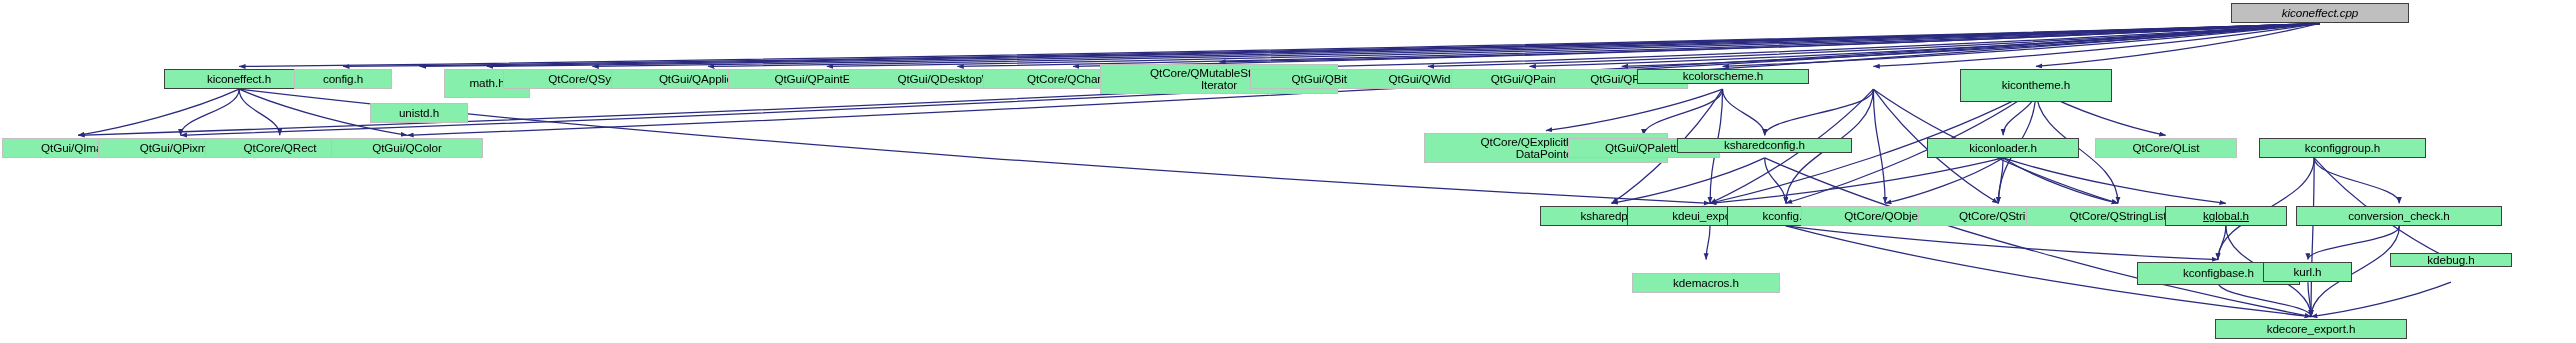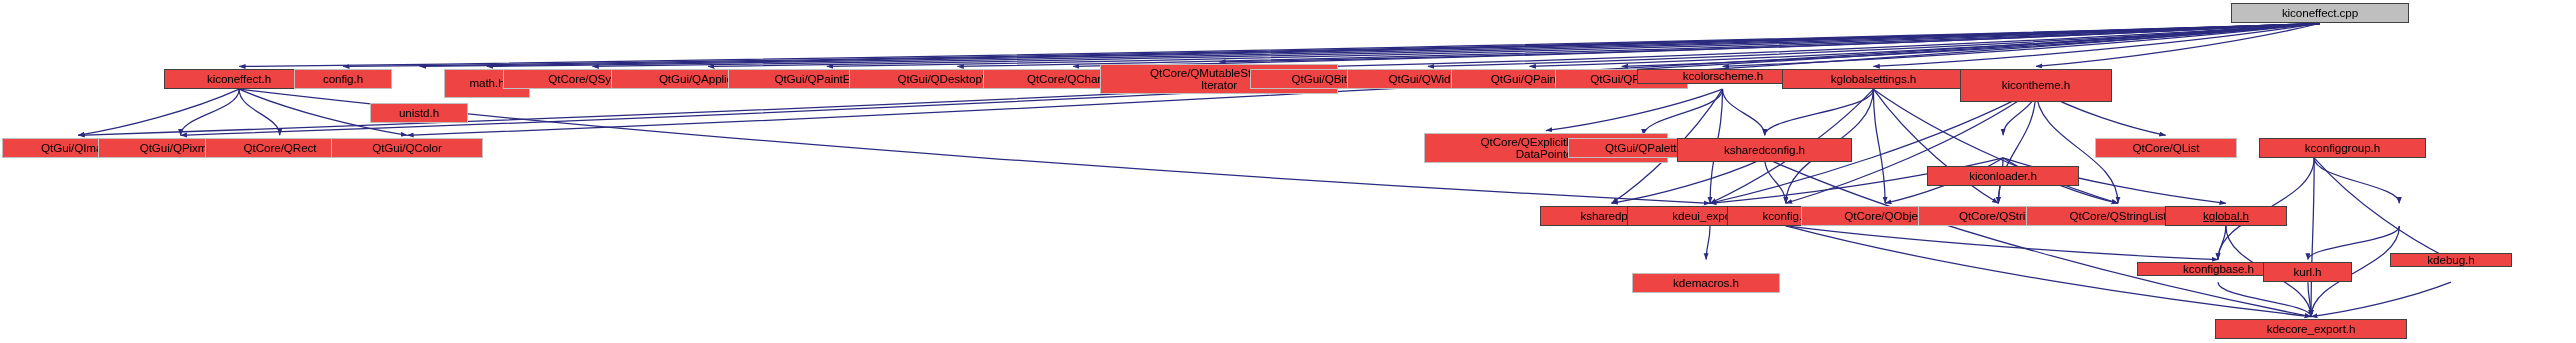--- a/index.html
+++ b/index.html
@@ -12,21 +12,21 @@
     overflow:hidden;
   }
   #edges{position:absolute;left:0;top:0;width:2576px;height:344px;pointer-events:none;}
   .node{
     position:absolute;
     box-sizing:border-box;
     display:flex;
     align-items:center;
     justify-content:center;
     text-align:center;
-    background:#ef4444;
+    background:#86efac;
     color:#000000;
     font-size:11.7px;
     line-height:1.05;
     letter-spacing:-0.1px;
     white-space:pre-line;
     padding:0 2.3px;
   }
   .node.plain{ border:0.8px solid #c0c0c0; }
   .node.bold{ border:1.3px solid #404040; }
   .node.root{ border:1.3px solid #404040; background:#bfbfbf; }
@@ -101,56 +101,56 @@
         <path d="M2848,289 C2848,309.7 2838,314.3 2838,332" fill="none" stroke="#2a2a7f" stroke-width="1.6" marker-end="url(#arrow)"></path>
         <path d="M2848,289 C2848,342.55 2957,354.45 2957,405" fill="none" stroke="#2a2a7f" stroke-width="1.6" marker-end="url(#arrow)"></path>
         <path d="M3070,289 C3070,309.7 2953,314.3 2953,332" fill="none" stroke="#2a2a7f" stroke-width="1.6" marker-end="url(#arrow)"></path>
         <path d="M3070,289 C3070,342.55 2957,354.45 2957,405" fill="none" stroke="#2a2a7f" stroke-width="1.6" marker-end="url(#arrow)"></path>
         <path d="M2838,361 C2838,382.15 2957,386.85 2957,405" fill="none" stroke="#2a2a7f" stroke-width="1.6" marker-end="url(#arrow)"></path>
         <path d="M2953,361 C2953,382.15 2957,386.85 2957,405" fill="none" stroke="#2a2a7f" stroke-width="1.6" marker-end="url(#arrow)"></path>
         <path d="M3136,361 C3082.3,382.15 3007.12,398.6 2957,405" fill="none" stroke="#2a2a7f" stroke-width="1.6" marker-end="url(#arrow)"></path>
         <path d="M2961,202 C3013.5,261.85 3087,308.4 3136,332" fill="none" stroke="#2a2a7f" stroke-width="1.6" marker-end="url(#arrow)"></path>
       </g>
   </svg>
-<div class="node root" style="left: 2231px; top: 3.1px; width: 178px; height: 20.3px;">kiconeffect.cpp</div>
+<div class="node root" style="left: 2231px; top: 3.1px; width: 178px; height: 20.3px; font-style: italic;">kiconeffect.cpp</div>
     <div class="node bold" style="left: 164px; top: 69px; width: 150px; height: 20.3px;">kiconeffect.h</div>
     <div class="node plain" style="left: 294px; top: 69px; width: 98px; height: 20.3px;">config.h</div>
     <div class="node plain" style="left: 370px; top: 69px; width: 98px; height: 20.3px; margin-top: 34px;">unistd.h</div>
     <div class="node plain" style="left: 444px; top: 69px; width: 86px; height: 29px;">math.h</div>
     <div class="node plain" style="left: 503px; top: 69px; width: 178px; height: 20.3px;">QtCore/QSysInfo</div>
     <div class="node plain" style="left: 611px; top: 69px; width: 194px; height: 20.3px;">QtGui/QApplication</div>
     <div class="node plain" style="left: 728px; top: 69px; width: 197px; height: 20.3px;">QtGui/QPaintEngine</div>
     <div class="node plain" style="left: 849px; top: 69px; width: 217px; height: 20.3px;">QtGui/QDesktopWidget</div>
     <div class="node plain" style="left: 983px; top: 69px; width: 180px; height: 20.3px;">QtCore/QCharRef</div>
     <div class="node plain" style="left: 1100px; top: 64px; width: 238px; height: 30px;">QtCore/QMutableStringList
 Iterator</div>
     <div class="node plain" style="left: 1250px; top: 69px; width: 161px; height: 20.3px;">QtGui/QBitmap</div>
     <div class="node plain" style="left: 1347px; top: 69px; width: 161px; height: 20.3px;">QtGui/QWidget</div>
     <div class="node plain" style="left: 1451px; top: 69px; width: 158px; height: 20.3px;">QtGui/QPainter</div>
     <div class="node plain" style="left: 1555px; top: 69px; width: 133px; height: 20.3px;">QtGui/QPen</div>
     <div class="node bold" style="left: 1637px; top: 69px; width: 172px; height: 15px;">kcolorscheme.h</div>
-    <div class="node bold" style="left: 1782px; top: 69px; width: 183px; height: 20.3px;">kglobalsettings.h</div>
     <div class="node bold" style="left: 1960px; top: 69px; width: 152px; height: 33px;">kicontheme.h</div>
     <div class="node plain" style="left: 1.6px; top: 138px; width: 153px; height: 20.3px;">QtGui/QImage</div>
     <div class="node plain" style="left: 98px; top: 138px; width: 164px; height: 20.3px;">QtGui/QPixmap</div>
     <div class="node plain" style="left: 205px; top: 138px; width: 150px; height: 20.3px;">QtCore/QRect</div>
     <div class="node plain" style="left: 331px; top: 138px; width: 152px; height: 20.3px;">QtGui/QColor</div>
     <div class="node plain" style="left: 1424px; top: 133px; width: 244px; height: 30px;">QtCore/QExplicitlyShared
 DataPointer</div>
     <div class="node plain" style="left: 1568px; top: 138px; width: 152px; height: 20.3px;">QtGui/QPalette</div>
-    <div class="node bold" style="left: 1677px; top: 138px; width: 175px; height: 24px;">ksharedconfig.h</div>
-    <div class="node bold" style="left: 1927px; top: 138px; width: 152px; height: 20.3px; margin-top: 28px;">kiconloader.h</div>
+    <div class="node bold" style="left: 1677px; top: 138px; width: 175px; height: 15px;">ksharedconfig.h</div>
+    <div class="node bold" style="left: 1927px; top: 138px; width: 152px; height: 20.3px;">kiconloader.h</div>
     <div class="node plain" style="left: 2095px; top: 138px; width: 142px; height: 20.3px;">QtCore/QList</div>
     <div class="node bold" style="left: 2231px; top: 138px; width: 167px; height: 20.3px; margin-left: 28px;">kconfiggroup.h</div>
     <div class="node bold" style="left: 1540px; top: 206px; width: 144px; height: 20.3px;">ksharedptr.h</div>
     <div class="node bold" style="left: 1627px; top: 206px; width: 166px; height: 20.3px;">kdeui_export.h</div>
     <div class="node bold" style="left: 1727px; top: 206px; width: 117px; height: 20.3px;">kconfig.h</div>
     <div class="node plain" style="left: 1801px; top: 206px; width: 169px; height: 20.3px;">QtCore/QObject</div>
     <div class="node plain" style="left: 1918px; top: 206px; width: 161px; height: 20.3px;">QtCore/QString</div>
     <div class="node plain" style="left: 2026px; top: 206px; width: 184px; height: 20.3px;">QtCore/QStringList</div>
     <div class="node bold" style="left: 2165px; top: 206px; width: 122px; height: 20.3px; text-decoration: underline;">kglobal.h</div>
+    <div class="node bold" style="left: 2296px; top: 206px; width: 206px; height: 20.3px;">conversion_check.h</div>
     <div class="node plain" style="left: 1632px; top: 273px; width: 148px; height: 20.3px;">kdemacros.h</div>
-    <div class="node bold" style="left: 2137px; top: 262px; width: 163px; height: 14px;">kconfigbase.h</div>
+    <div class="node bold" style="left: 2137px; top: 262px; width: 163px; height: 23px;">kconfigbase.h</div>
     <div class="node bold" style="left: 2263px; top: 262px; width: 89px; height: 20.3px; text-align: center;">kurl.h</div>
     <div class="node bold" style="left: 2390px; top: 253px; width: 122px; height: 14px;">kdebug.h</div>
     <div class="node bold" style="left: 2215px; top: 319px; width: 192px; height: 20.3px;">kdecore_export.h</div>
   </div>
 
 
 </body></html>

